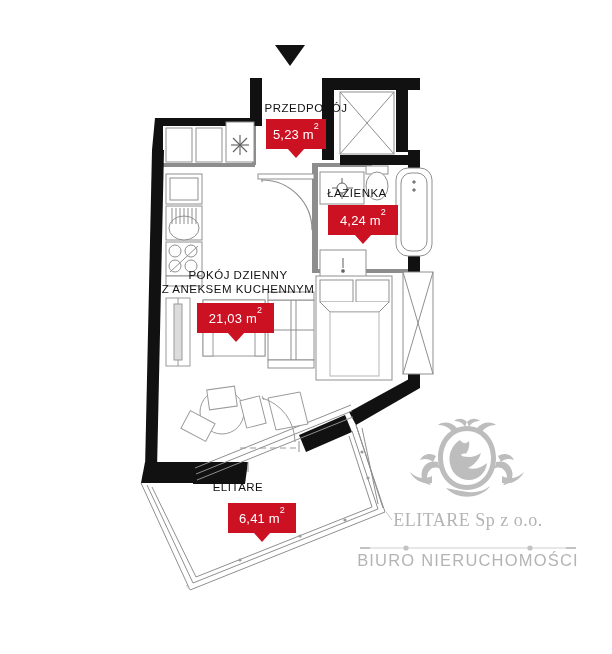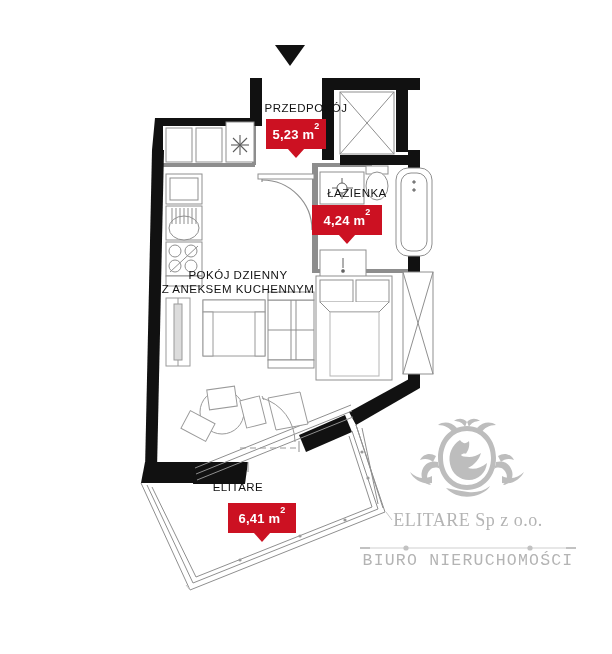--- a/index.html
+++ b/index.html
@@ -23,21 +23,21 @@
   }
   #plan-svg {
     position: absolute;
     left: 0; top: 0;
   }
   
   .room-flag {
     position: absolute;
     background: #cc1122;
     color: #ffffff;
-    font-weight: bold;
+    font-weight: normal;
     font-size: 13px;
     letter-spacing: 0.2px;
     text-align: center;
     line-height: 1;
     display: flex;
     align-items: center;
     justify-content: center;
     box-sizing: border-box;
   }
   .room-flag .flag-pointer {
@@ -95,21 +95,21 @@
   #wm-divider {
     position: absolute;
     left: 8px; top: 126px;
     width: 216px; height: 8px;
   }
   #wm-sub {
     position: absolute;
     left: 0; top: 133px;
     width: 232px;
     text-align: center;
-    font-family: Liberation Mono, monospace;
+    font-family: Liberation Sans, sans-serif;
     font-size: 16.5px;
     color: #b4b4b4;
     letter-spacing: 1.2px;
     white-space: nowrap;
   }
 </style>
 </head>
 <body>
 
 <div id="plan-root">
@@ -353,25 +353,29 @@
 
   <div class="room-name" style="left:193px; top:480px; width:90px;">
     <span>ELITARE</span>
   </div>
 
   <div class="room-flag" style="left:266px; top:119px; width:60px; height:30px;">
     <span><span>5,23</span>&nbsp;<span>m</span><span class="sup">2</span></span>
     <span class="flag-pointer"></span>
   </div>
 
-  <div class="room-flag" style="left:312px; top:205px; width:70px; height:30px;align-items:center;">
+  <div class="room-flag" style="left:328px; top:205px; width:70px; height:30px;align-items:center;">
     <span><span>4,24</span>&nbsp;<span>m</span><span class="sup">2</span></span>
     <span class="flag-pointer"></span>
   </div>
 
+  <div class="room-flag" style="left:197px; top:303px; width:77px; height:30px;">
+    <span><span>21,03</span>&nbsp;<span>m</span><span class="sup">2</span></span>
+    <span class="flag-pointer"></span>
+  </div>
 
   <div class="room-flag" style="left:201px; top:503px; width:68px; height:30px;margin-left:27px;">
     <span><span>6,41</span>&nbsp;<span>m</span><span class="sup">2</span></span>
     <span class="flag-pointer"></span>
   </div>
 
   <div id="watermark">
 
     <svg id="wm-crest" viewBox="0 0 130 92">
       <g fill="#bdbdbd">

